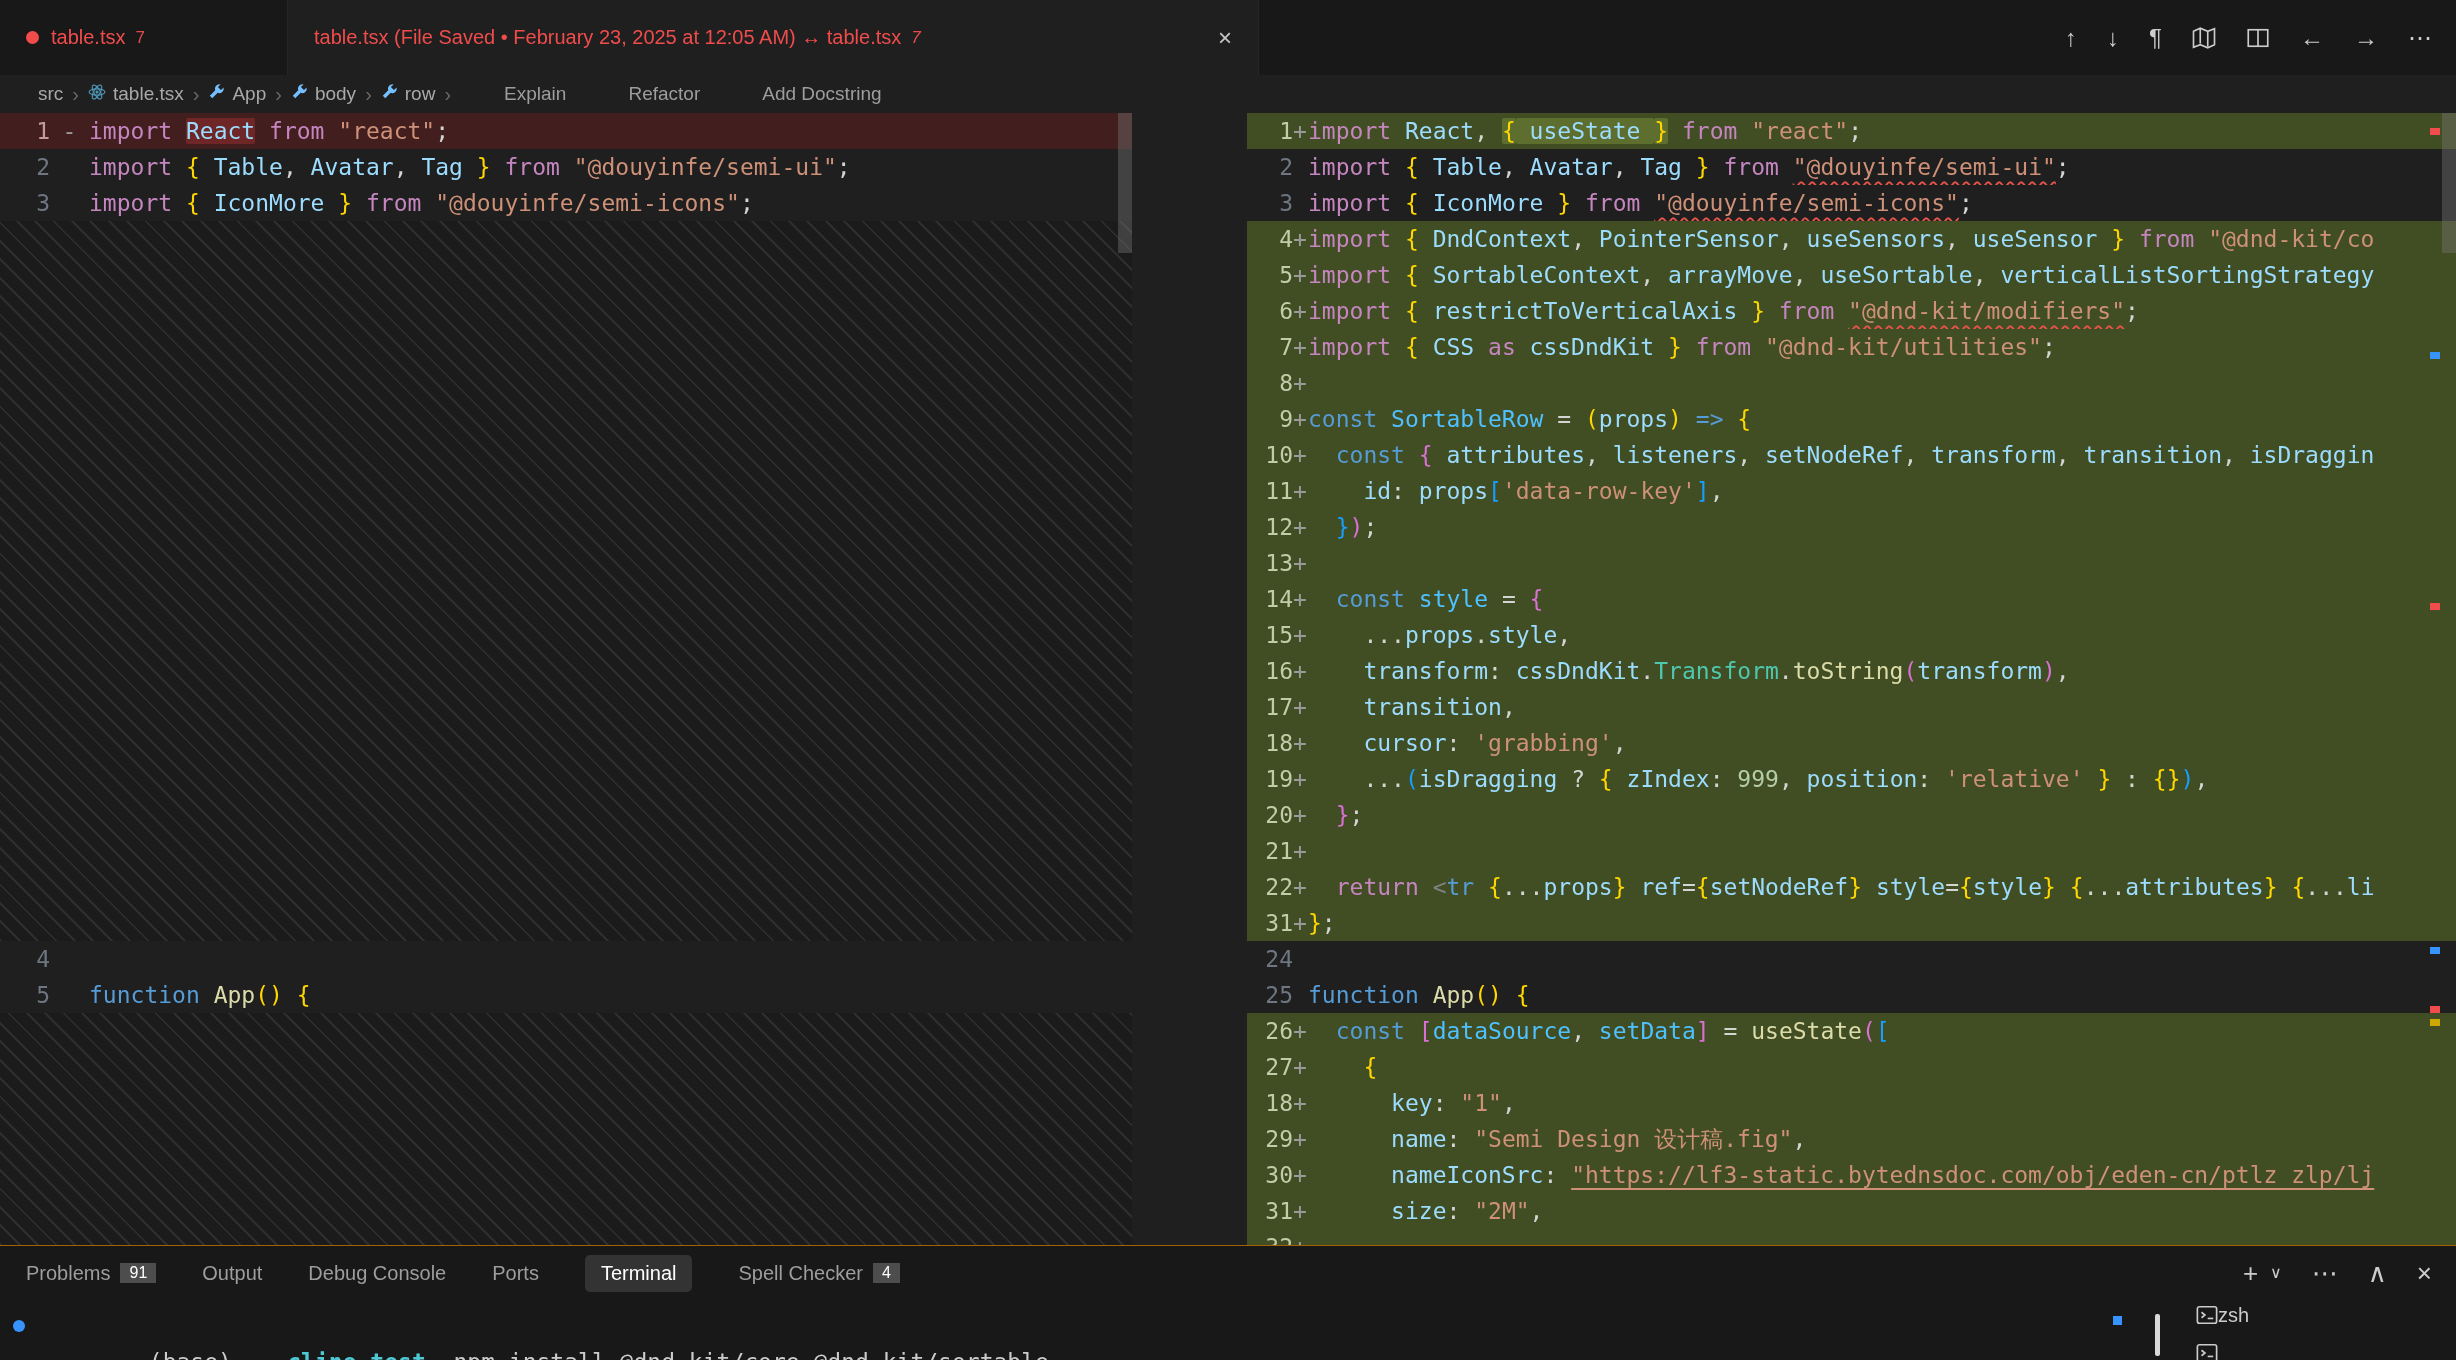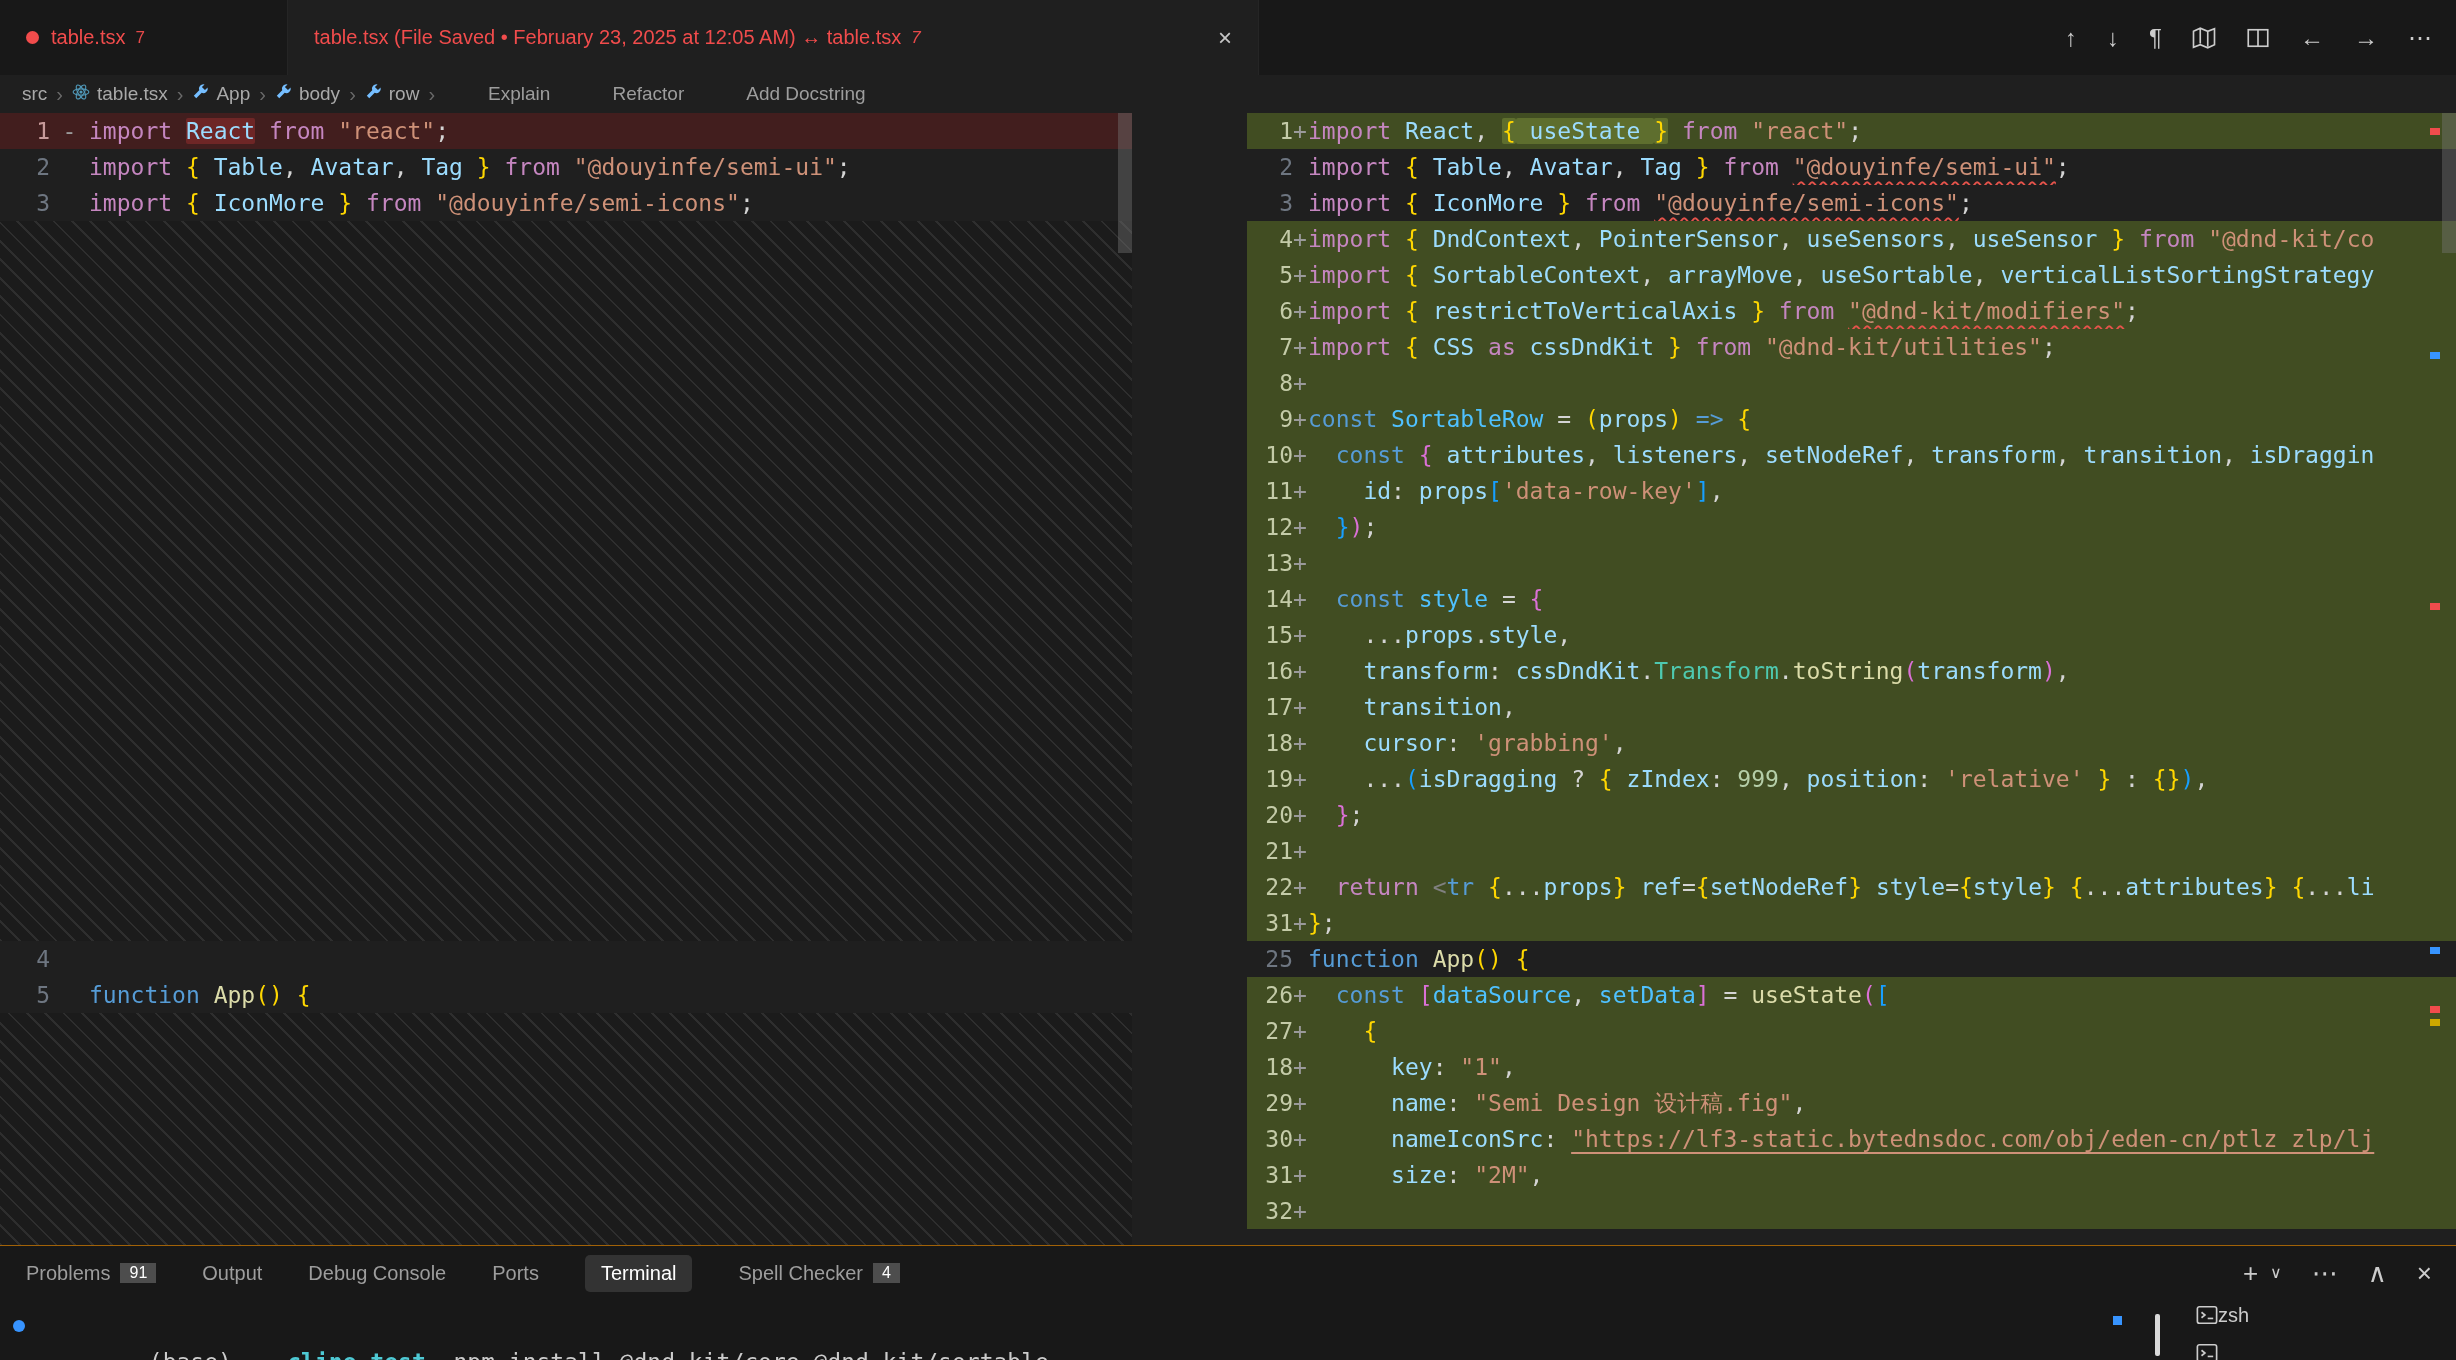--- a/index.html
+++ b/index.html
@@ -15,21 +15,21 @@
   .tab-label{color:#f14c4c;white-space:nowrap}
   .tab.active .tab-label{}
   .tab-badge{color:#f14c4c;font-size:17px;margin-left:10px;opacity:.95}
   .tab.active .tab-badge{font-style:italic}
   .tab-close{margin-left:auto;color:#c5c5c5;font-size:24px;padding-left:30px}
   .tab-actions{margin-left:auto;display:flex;align-items:center;gap:30px;padding-right:24px;color:#ccc}
   .tb-ico{font-size:24px;line-height:1;cursor:pointer;display:flex;align-items:center}
 
   
   .breadcrumb{position:absolute;top:75px;left:0;right:0;height:38px;background:#1f1f1f;
-              display:flex;align-items:center;padding-left:22px;font-size:19px;color:#a9a9a9}
+              display:flex;align-items:center;padding-left:38px;font-size:19px;color:#a9a9a9}
   .bc-item{display:flex;align-items:center;gap:7px;cursor:pointer;white-space:nowrap}
   .bc-sep{color:#6a6a6a;margin:0 9px;font-size:20px}
   .bc-actions{display:flex;gap:62px;margin-left:44px;color:#9d9d9d}
   .bc-action{cursor:pointer;white-space:nowrap}
 
   
   .editor{position:absolute;top:113px;left:0;right:0;height:1132px;display:flex;background:#1f1f1f}
   .pane{position:relative;overflow:hidden;height:100%}
   .pane.left{width:1132px;flex:none}
   .split-gap{width:115px;flex:none;background:#1f1f1f}
@@ -196,20 +196,21 @@
           <div class="row bg-add"><span class="g-num">14</span><span class="g-sign">+</span><span class="code"><span class="pl">  </span><span class="kw2">const </span><span class="cv">style</span><span class="pl"> = </span><span class="b2">{</span></span></div>
           <div class="row bg-add"><span class="g-num">15</span><span class="g-sign">+</span><span class="code"><span class="pl">    ...</span><span class="var">props</span><span class="pl">.</span><span class="var">style</span><span class="pl">,</span></span></div>
           <div class="row bg-add"><span class="g-num">16</span><span class="g-sign">+</span><span class="code"><span class="pl">    </span><span class="var">transform</span><span class="pl">: </span><span class="var">cssDndKit</span><span class="pl">.</span><span class="cls">Transform</span><span class="pl">.</span><span class="fn">toString</span><span class="b2">(</span><span class="var">transform</span><span class="b2">)</span><span class="pl">,</span></span></div>
           <div class="row bg-add"><span class="g-num">17</span><span class="g-sign">+</span><span class="code"><span class="pl">    </span><span class="var">transition</span><span class="pl">,</span></span></div>
           <div class="row bg-add"><span class="g-num">18</span><span class="g-sign">+</span><span class="code"><span class="pl">    </span><span class="var">cursor</span><span class="pl">: </span><span class="str">'grabbing'</span><span class="pl">,</span></span></div>
           <div class="row bg-add"><span class="g-num">19</span><span class="g-sign">+</span><span class="code"><span class="pl">    ...</span><span class="b3">(</span><span class="var">isDragging</span><span class="pl"> ? </span><span class="b1">{</span><span class="var"> zIndex</span><span class="pl">: </span><span class="num">999</span><span class="pl">, </span><span class="var">position</span><span class="pl">: </span><span class="str">'relative'</span><span class="pl"> </span><span class="b1">}</span><span class="pl"> : </span><span class="b1">{}</span><span class="b3">)</span><span class="pl">,</span></span></div>
           <div class="row bg-add"><span class="g-num">20</span><span class="g-sign">+</span><span class="code"><span class="pl">  </span><span class="b2">}</span><span class="pl">;</span></span></div>
           <div class="row bg-add"><span class="g-num">21</span><span class="g-sign">+</span><span class="code"></span></div>
           <div class="row bg-add"><span class="g-num">22</span><span class="g-sign">+</span><span class="code"><span class="pl">  </span><span class="kw">return </span><span class="tagb">&lt;</span><span class="tag">tr </span><span class="b1">{</span><span class="pl">...</span><span class="var">props</span><span class="b1">}</span><span class="pl"> </span><span class="var">ref</span><span class="pl">=</span><span class="b1">{</span><span class="var">setNodeRef</span><span class="b1">}</span><span class="pl"> </span><span class="var">style</span><span class="pl">=</span><span class="b1">{</span><span class="var">style</span><span class="b1">}</span><span class="pl"> </span><span class="b1">{</span><span class="pl">...</span><span class="var">attributes</span><span class="b1">}</span><span class="pl"> </span><span class="b1">{</span><span class="pl">...</span><span class="var">li</span></span></div>
           <div class="row bg-add"><span class="g-num">31</span><span class="g-sign">+</span><span class="code"><span class="b1">}</span><span class="pl">;</span></span></div>
+          <div class="row"><span class="g-num">24</span><span class="g-sign"></span><span class="code"></span></div>
           <div class="row"><span class="g-num">25</span><span class="g-sign"></span><span class="code"><span class="kw2">function </span><span class="fn">App</span><span class="b1">()</span><span class="pl"> </span><span class="b1">{</span></span></div>
           <div class="row bg-add"><span class="g-num">26</span><span class="g-sign">+</span><span class="code"><span class="pl">  </span><span class="kw2">const </span><span class="b2">[</span><span class="cv">dataSource</span><span class="pl">, </span><span class="cv">setData</span><span class="b2">]</span><span class="pl"> = </span><span class="fn">useState</span><span class="b2">(</span><span class="b3">[</span></span></div>
           <div class="row bg-add"><span class="g-num">27</span><span class="g-sign">+</span><span class="code"><span class="pl">    </span><span class="b1">{</span></span></div>
           <div class="row bg-add"><span class="g-num">18</span><span class="g-sign">+</span><span class="code"><span class="pl">      </span><span class="var">key</span><span class="pl">: </span><span class="str">"1"</span><span class="pl">,</span></span></div>
           <div class="row bg-add"><span class="g-num">29</span><span class="g-sign">+</span><span class="code"><span class="pl">      </span><span class="var">name</span><span class="pl">: </span><span class="str">"Semi Design 设计稿.fig"</span><span class="pl">,</span></span></div>
           <div class="row bg-add"><span class="g-num">30</span><span class="g-sign">+</span><span class="code"><span class="pl">      </span><span class="var">nameIconSrc</span><span class="pl">: </span><span class="str lnk">"https://lf3-static.bytednsdoc.com/obj/eden-cn/ptlz_zlp/lj</span></span></div>
           <div class="row bg-add"><span class="g-num">31</span><span class="g-sign">+</span><span class="code"><span class="pl">      </span><span class="var">size</span><span class="pl">: </span><span class="str">"2M"</span><span class="pl">,</span></span></div>
           <div class="row bg-add"><span class="g-num">32</span><span class="g-sign">+</span><span class="code"></span></div>
         </div>
       <div class="ruler">

